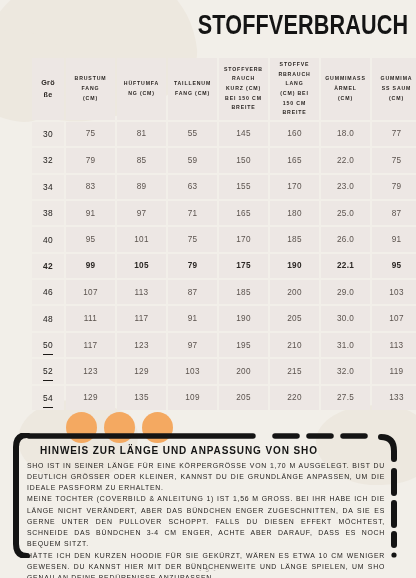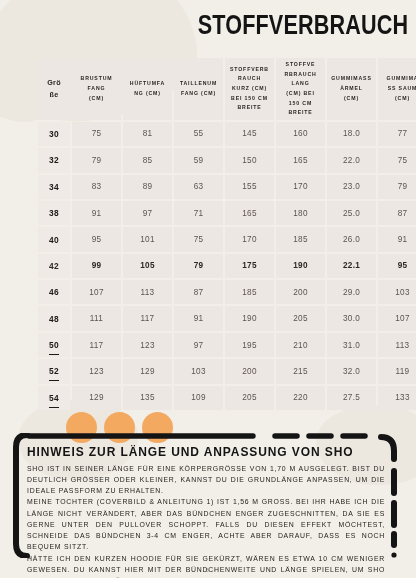--- a/index.html
+++ b/index.html
@@ -77,21 +77,21 @@
     letter-spacing: 0.2px;
     color: #141414;
     transform: scaleX(0.80);
     transform-origin: right center;
     white-space: nowrap;
   }
 
   
   #size-table-wrap {
     position: absolute;
-    left: 36px;
+    left: 30px;
     top: 56px;
     width: 378px;
   }
   table.size-table {
     width: 100%;
     border-collapse: separate;
     border-spacing: 2px 2px;
     table-layout: fixed;
   }
   table.size-table th,
@@ -118,21 +118,21 @@
     line-height: 1.6;
   }
   table.size-table td {
     height: 24.4px;
     font-size: 8.2px;
     letter-spacing: 0.3px;
     color: #5b534e;
   }
   table.size-table td.cell-size {
     background: #EFEAE6;
-    font-weight: 700;
+    font-weight: 400;
     font-size: 8.4px;
     color: #1c1917;
   }
   table.size-table tr.row-accent td {
     font-weight: 700;
     color: #2b2724;
   }
   table.size-table td.cell-size.underlined span {
     border-bottom: 1px solid #1c1917;
     padding-bottom: 4px;
@@ -171,26 +171,27 @@
   #note-frame {
     position: absolute;
     inset: 0;
     pointer-events: none;
   }
   #note-content {
     position: relative;
     z-index: 1;
   }
   .note-heading {
-    font-size: 12px;
+    font-size: 10px;
     font-weight: 700;
     letter-spacing: 0.9px;
     color: #141414;
     text-transform: uppercase;
     margin-bottom: 3.5px;
+    margin-left: 13px;
   }
   .note-para {
     font-size: 6.9px;
     letter-spacing: 0.75px;
     line-height: 1.63;
     color: #1f1c1a;
     text-transform: uppercase;
     text-align: justify;
     margin-bottom: 0px;
   }

